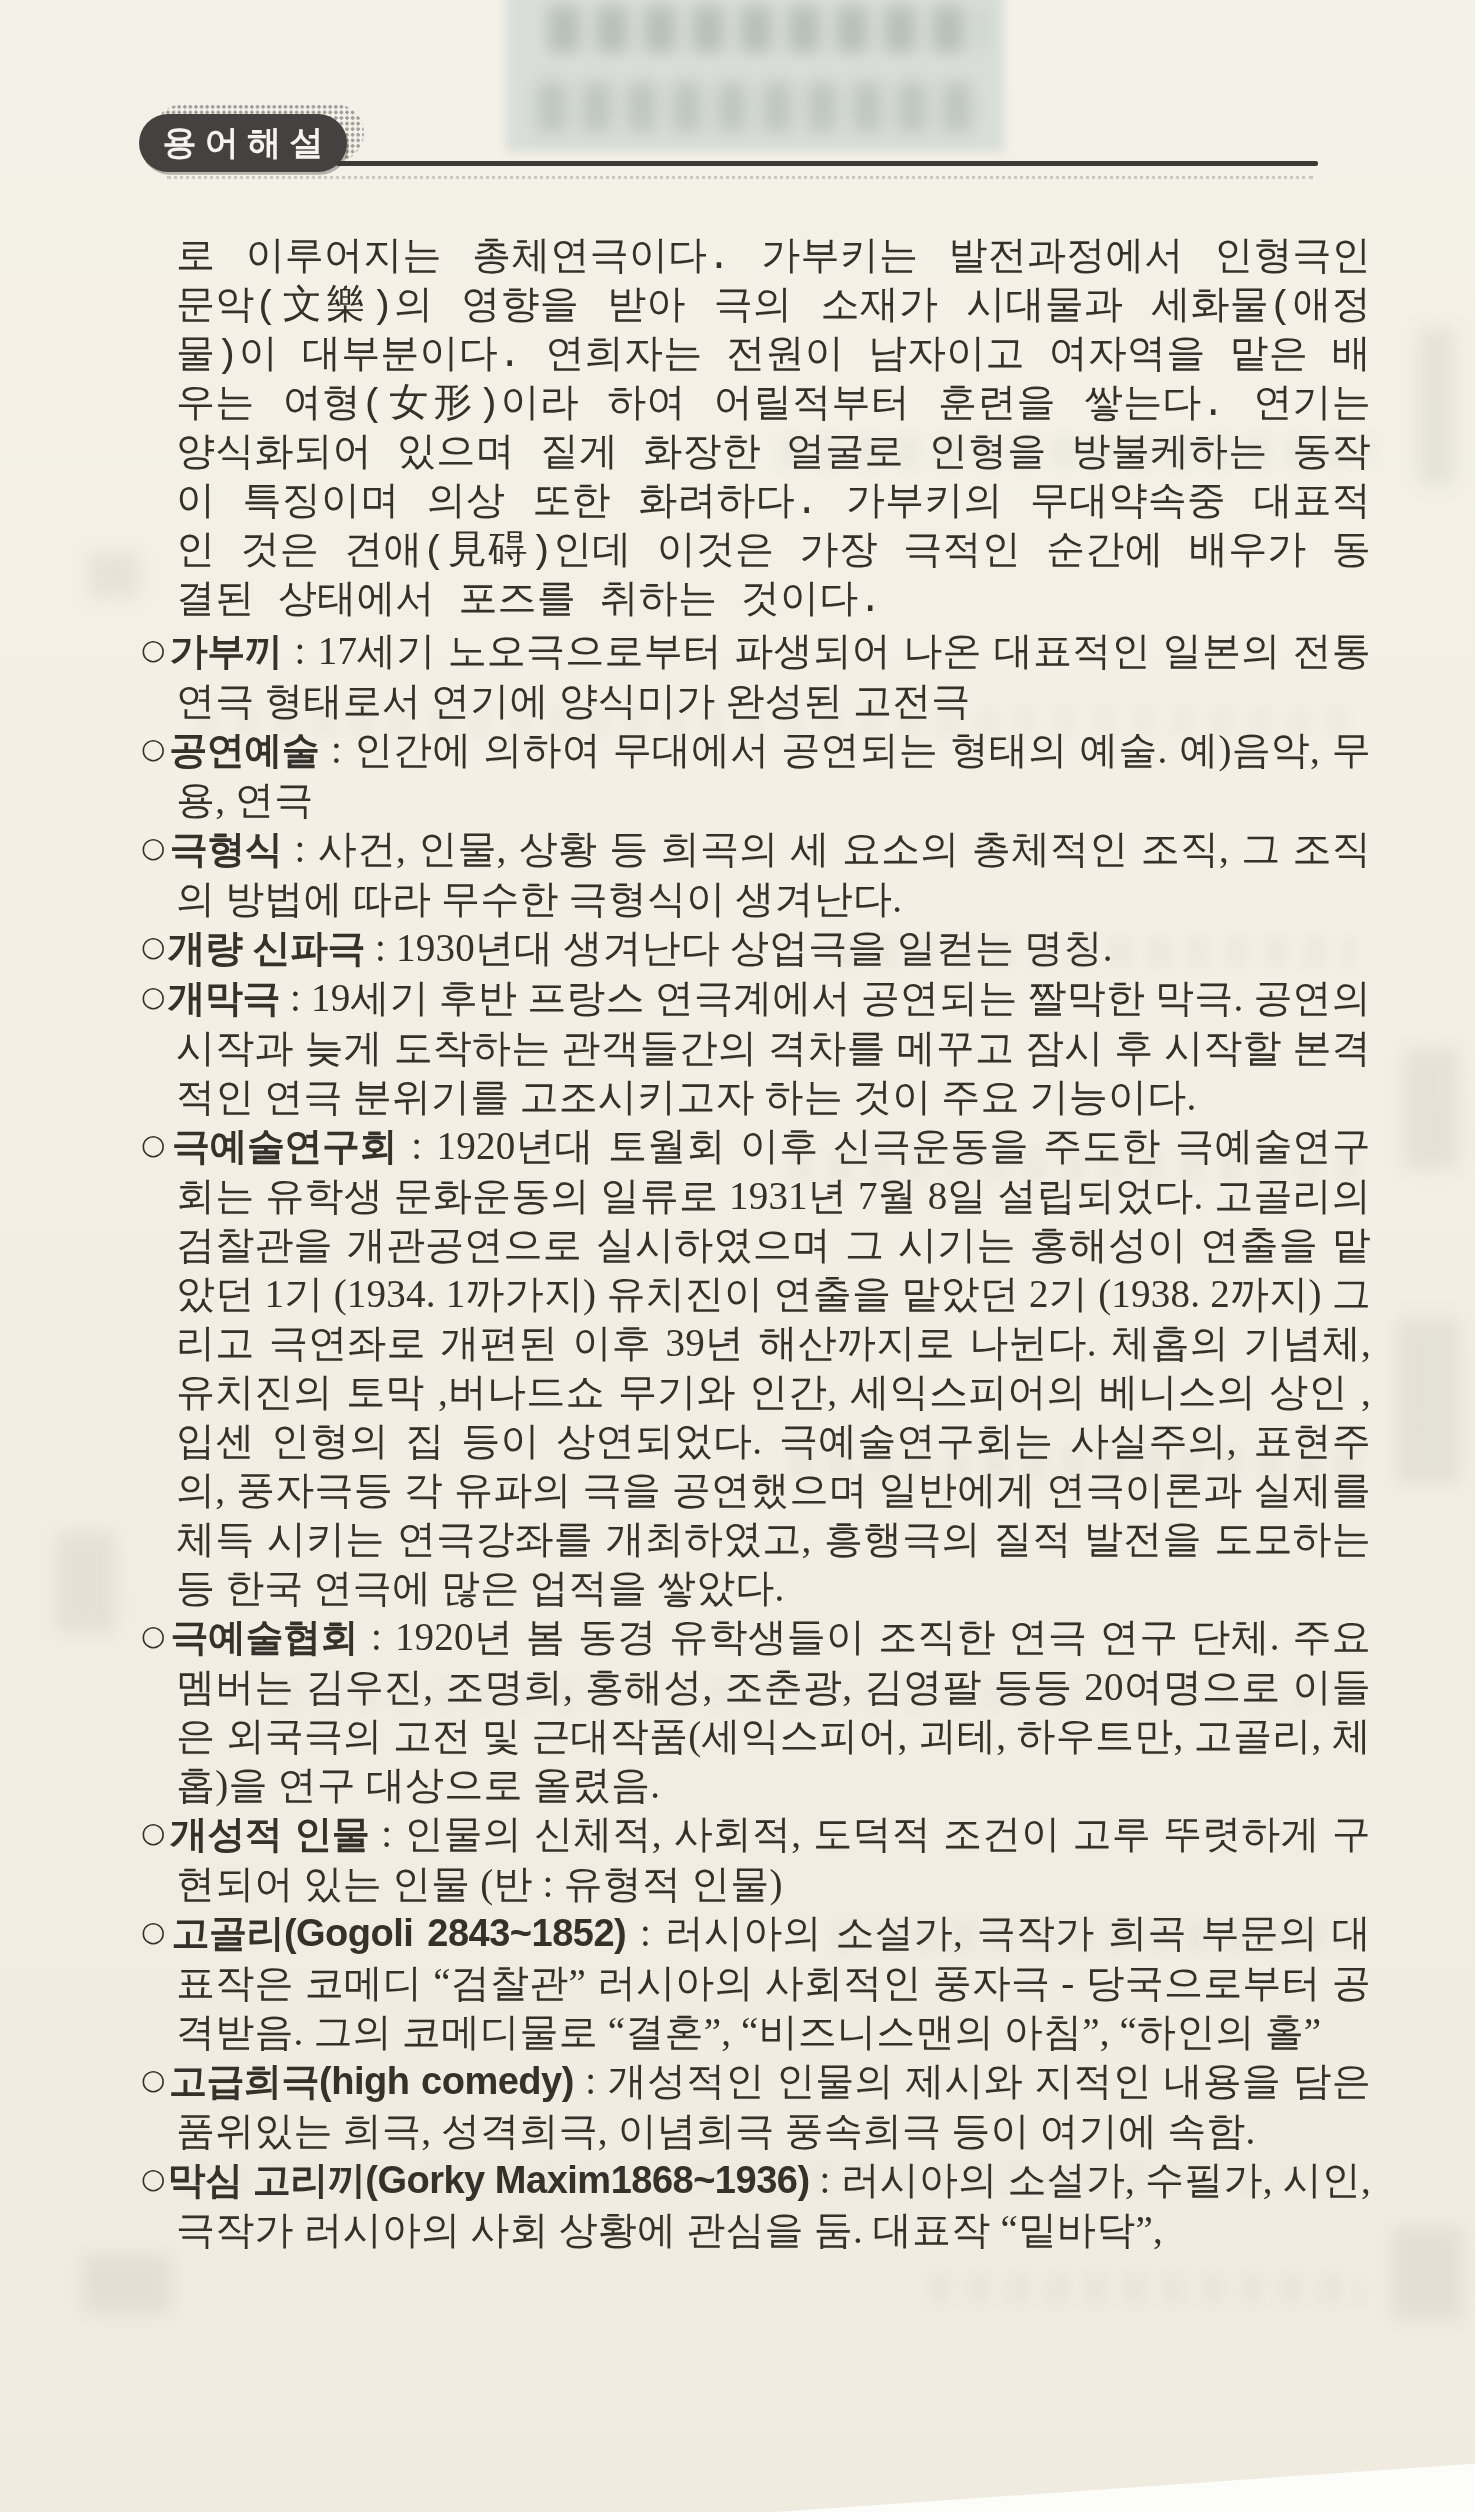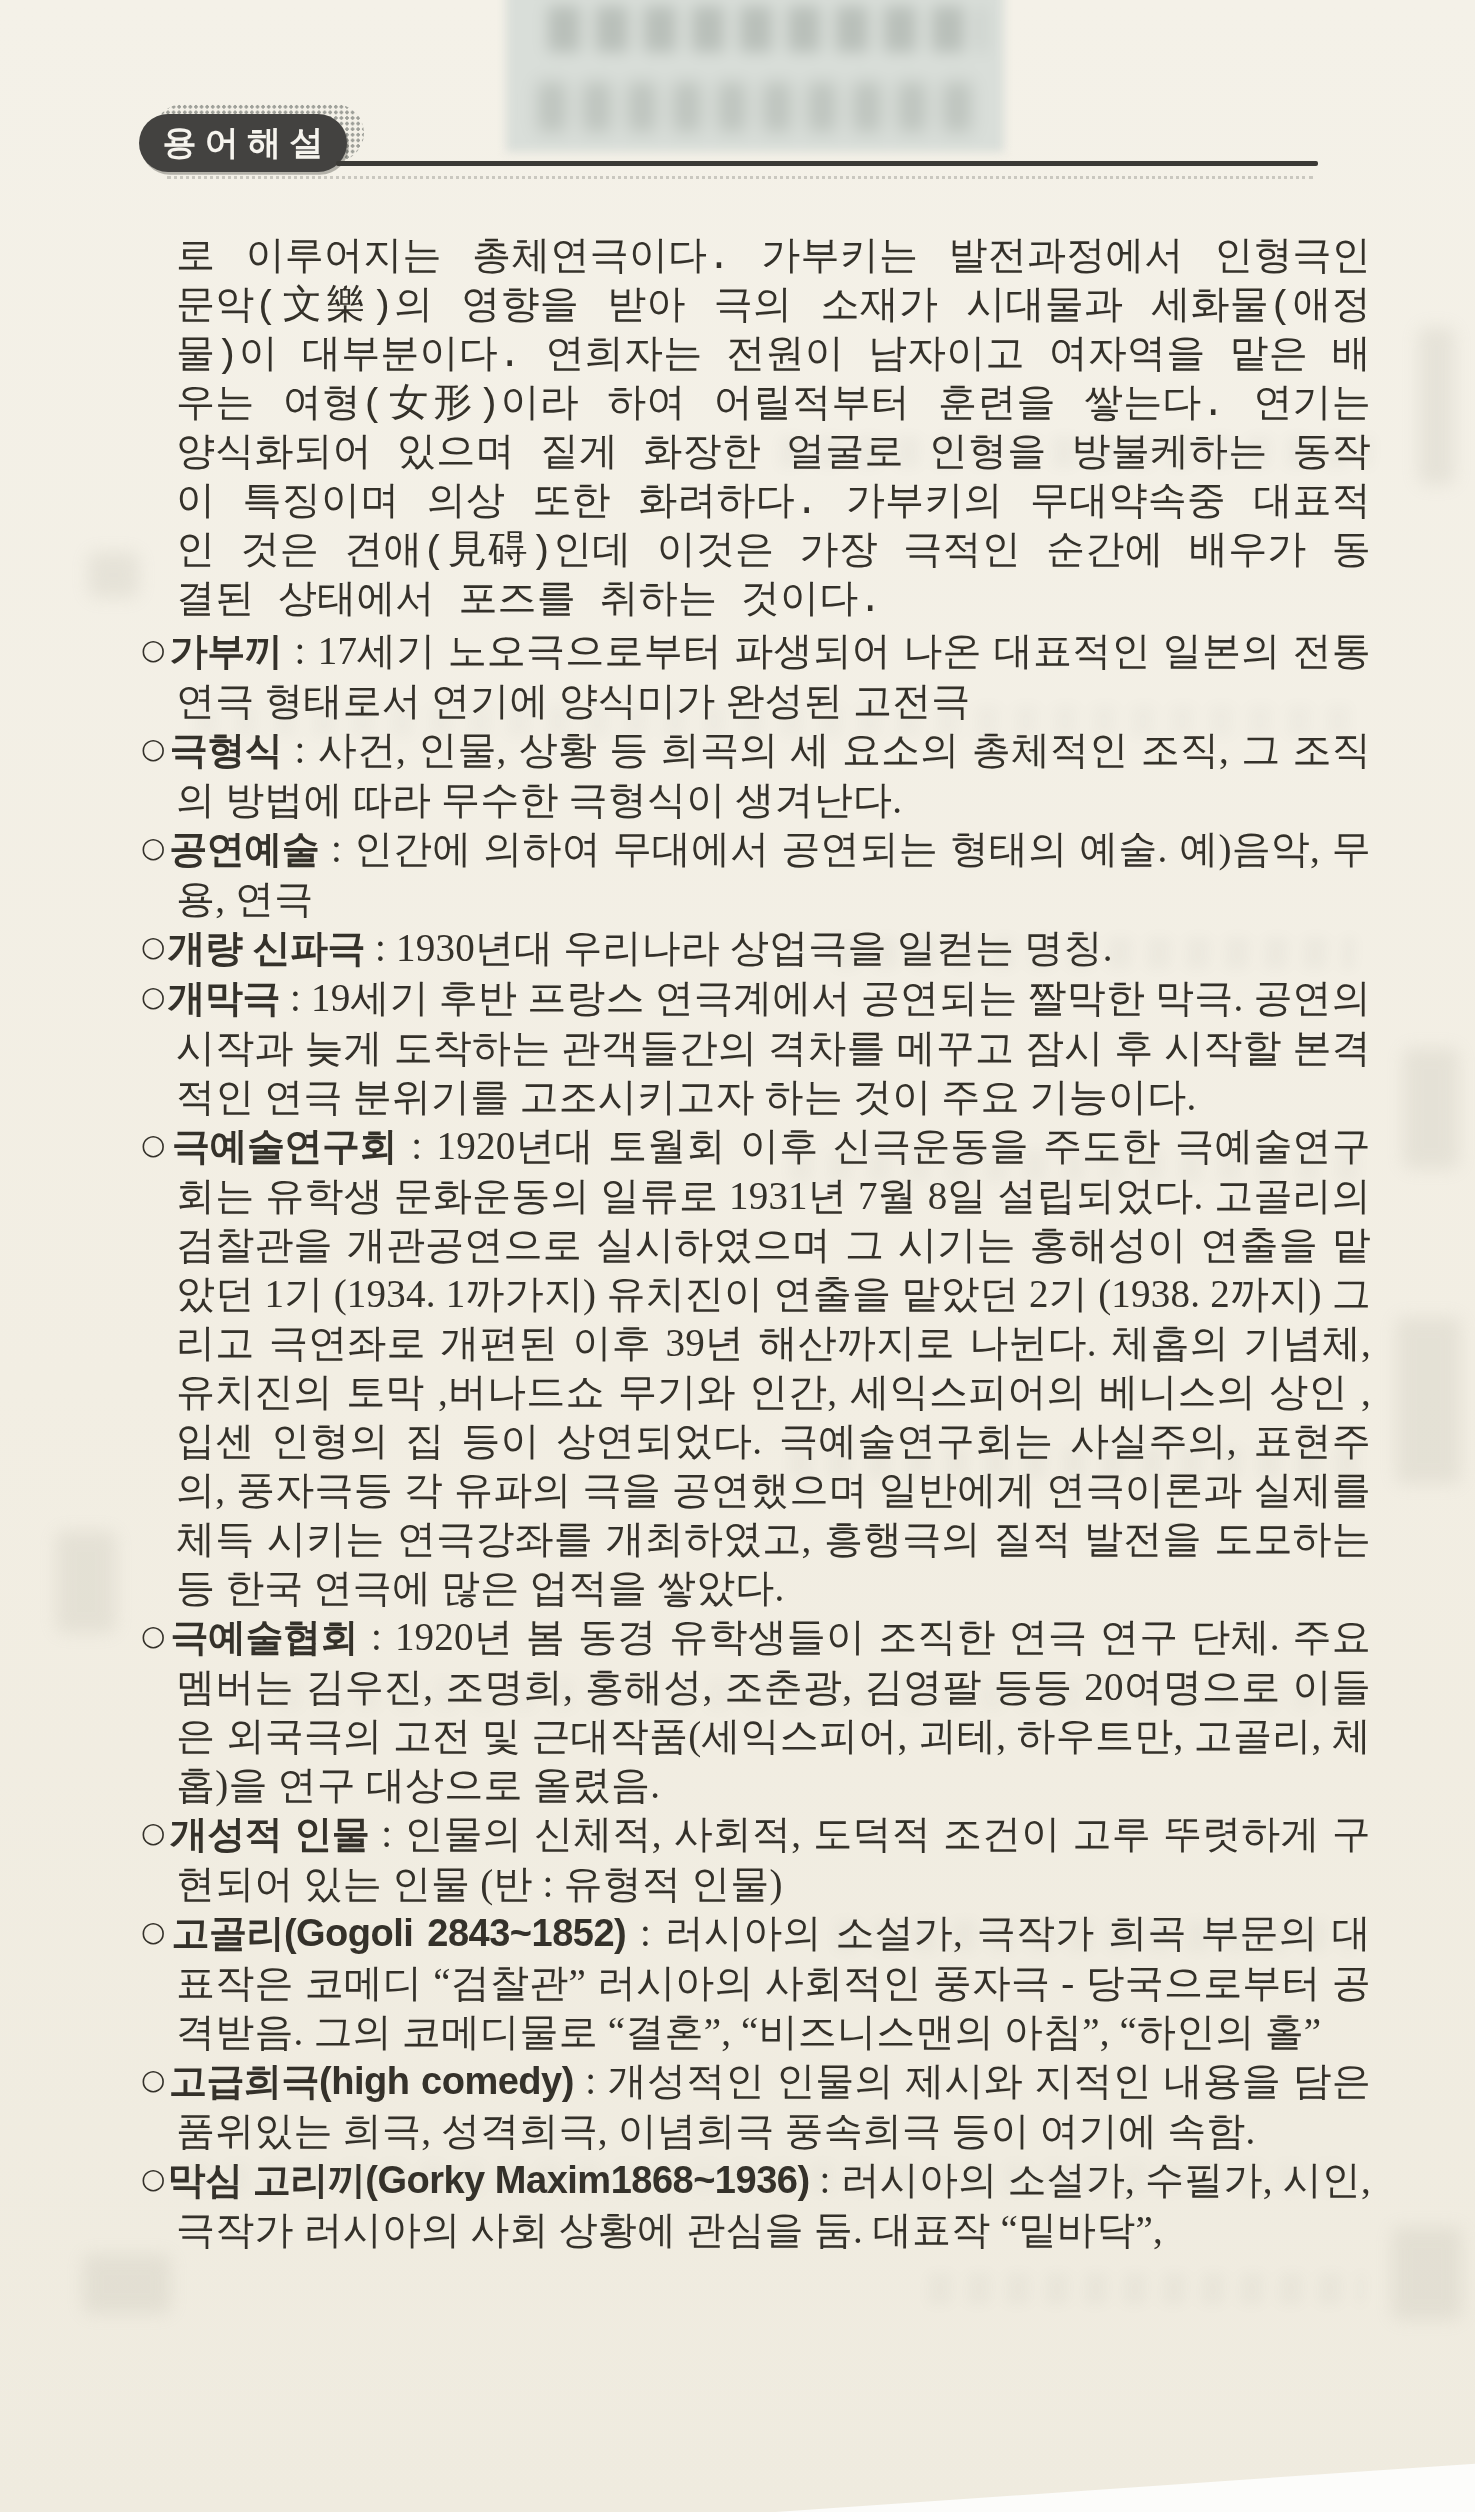--- a/index.html
+++ b/index.html
@@ -121,23 +121,23 @@
   <div class="badge">
     <span>용어해설</span>
   </div>
   <div class="rule"></div>
   <div class="rule-ghost"></div>
 
   <div class="body-text">
     <p class="intro">로 이루어지는 총체연극이다. 가부키는 발전과정에서 인형극인 문악(文樂)의 영향을 받아 극의 소재가 시대물과 세화물(애정물)이 대부분이다. 연희자는 전원이 남자이고 여자역을 맡은 배우는 여형(女形)이라 하여 어릴적부터 훈련을 쌓는다. 연기는 양식화되어 있으며 짙게 화장한 얼굴로 인형을 방불케하는 동작이 특징이며 의상 또한 화려하다. 가부키의 무대약속중 대표적인 것은 견애(見碍)인데 이것은 가장 극적인 순간에 배우가 동결된 상태에서 포즈를 취하는 것이다.</p>
     <div id="entries">
         <p class="entry"><span class="bullet">○</span><b class="term">가부끼</b><span class="sep"> : </span><span class="def">17세기 노오극으로부터 파생되어 나온 대표적인 일본의 전통 연극 형태로서 연기에 양식미가 완성된 고전극</span></p>
+        <p class="entry"><span class="bullet">○</span><b class="term">공연예술</b><span class="sep"> : </span><span class="def">인간에 의하여 무대에서 공연되는 형태의 예술. 예)음악, 무용, 연극</span></p>
         <p class="entry"><span class="bullet">○</span><b class="term">극형식</b><span class="sep"> : </span><span class="def">사건, 인물, 상황 등 희곡의 세 요소의 총체적인 조직, 그 조직의 방법에 따라 무수한 극형식이 생겨난다.</span></p>
-        <p class="entry"><span class="bullet">○</span><b class="term">공연예술</b><span class="sep"> : </span><span class="def">인간에 의하여 무대에서 공연되는 형태의 예술. 예)음악, 무용, 연극</span></p>
-        <p class="entry"><span class="bullet">○</span><b class="term">개량 신파극</b><span class="sep"> : </span><span class="def">1930년대 우리나라 상업극을 일컫는 명칭.</span></p>
+        <p class="entry"><span class="bullet">○</span><b class="term">개량 신파극</b><span class="sep"> : </span><span class="def">1930년대 생겨난다 상업극을 일컫는 명칭.</span></p>
         <p class="entry"><span class="bullet">○</span><b class="term">개막극</b><span class="sep"> : </span><span class="def">19세기 후반 프랑스 연극계에서 공연되는 짤막한 막극. 공연의 시작과 늦게 도착하는 관객들간의 격차를 메꾸고 잠시 후 시작할 본격적인 연극 분위기를 고조시키고자 하는 것이 주요 기능이다.</span></p>
         <p class="entry"><span class="bullet">○</span><b class="term">극예술연구회</b><span class="sep"> : </span><span class="def">1920년대 토월회 이후 신극운동을 주도한 극예술연구회는 유학생 문화운동의 일류로 1931년 7월 8일 설립되었다. 고골리의 검찰관을 개관공연으로 실시하였으며 그 시기는 홍해성이 연출을 맡았던 1기 (1934. 1까가지) 유치진이 연출을 맡았던 2기 (1938. 2까지) 그리고 극연좌로 개편된 이후 39년 해산까지로 나뉜다. 체홉의 기념체, 유치진의 토막 ,버나드쇼 무기와 인간, 세익스피어의 베니스의 상인 ,입센 인형의 집 등이 상연되었다. 극예술연구회는 사실주의, 표현주의, 풍자극등 각 유파의 극을 공연했으며 일반에게 연극이론과 실제를 체득 시키는 연극강좌를 개최하였고, 흥행극의 질적 발전을 도모하는 등 한국 연극에 많은 업적을 쌓았다.</span></p>
         <p class="entry"><span class="bullet">○</span><b class="term">극예술협회</b><span class="sep"> : </span><span class="def">1920년 봄 동경 유학생들이 조직한 연극 연구 단체. 주요 멤버는 김우진, 조명희, 홍해성, 조춘광, 김영팔 등등 20여명으로 이들은 외국극의 고전 및 근대작품(세익스피어, 괴테, 하우트만, 고골리, 체홉)을 연구 대상으로 올렸음.</span></p>
         <p class="entry"><span class="bullet">○</span><b class="term">개성적 인물</b><span class="sep"> : </span><span class="def">인물의 신체적, 사회적, 도덕적 조건이 고루 뚜렷하게 구현되어 있는 인물 (반 : 유형적 인물)</span></p>
         <p class="entry"><span class="bullet">○</span><b class="term">고골리(Gogoli 2843~1852)</b><span class="sep"> : </span><span class="def">러시아의 소설가, 극작가 희곡 부문의 대표작은 코메디 “검찰관” 러시아의 사회적인 풍자극 - 당국으로부터 공격받음. 그의 코메디물로 “결혼”, “비즈니스맨의 아침”, “하인의 홀”</span></p>
         <p class="entry"><span class="bullet">○</span><b class="term">고급희극(high comedy)</b><span class="sep"> : </span><span class="def">개성적인 인물의 제시와 지적인 내용을 담은 품위있는 희극, 성격희극, 이념희극 풍속희극 등이 여기에 속함.</span></p>
         <p class="entry"><span class="bullet">○</span><b class="term">막심 고리끼(Gorky Maxim1868~1936)</b><span class="sep"> : </span><span class="def">러시아의 소설가, 수필가, 시인, 극작가 러시아의 사회 상황에 관심을 둠. 대표작 “밑바닥”,</span></p>
       </div>
   </div>
 

